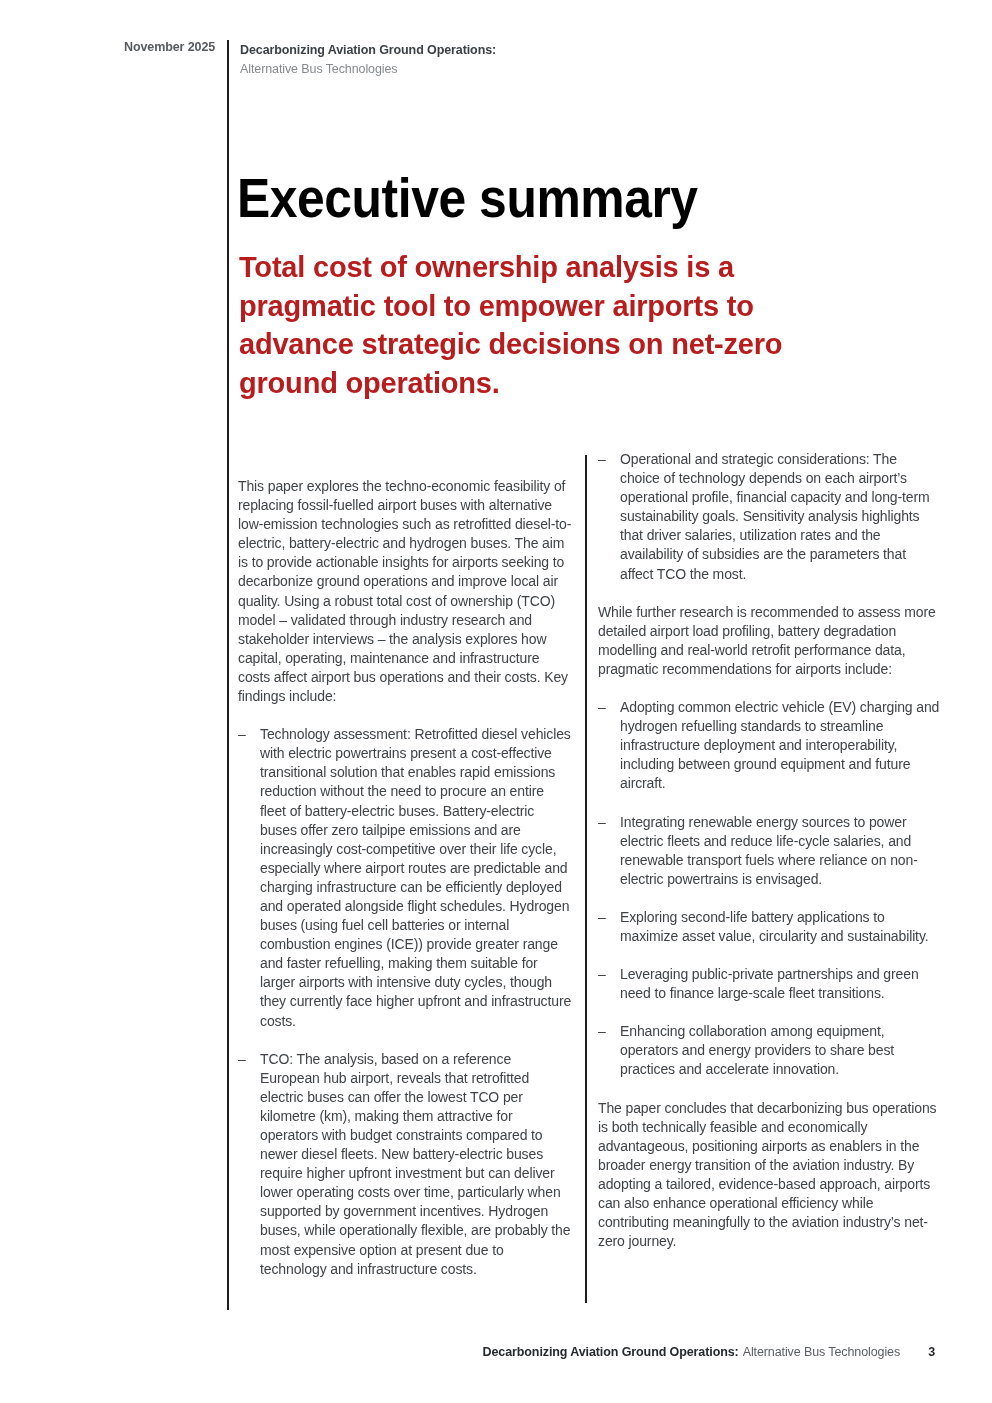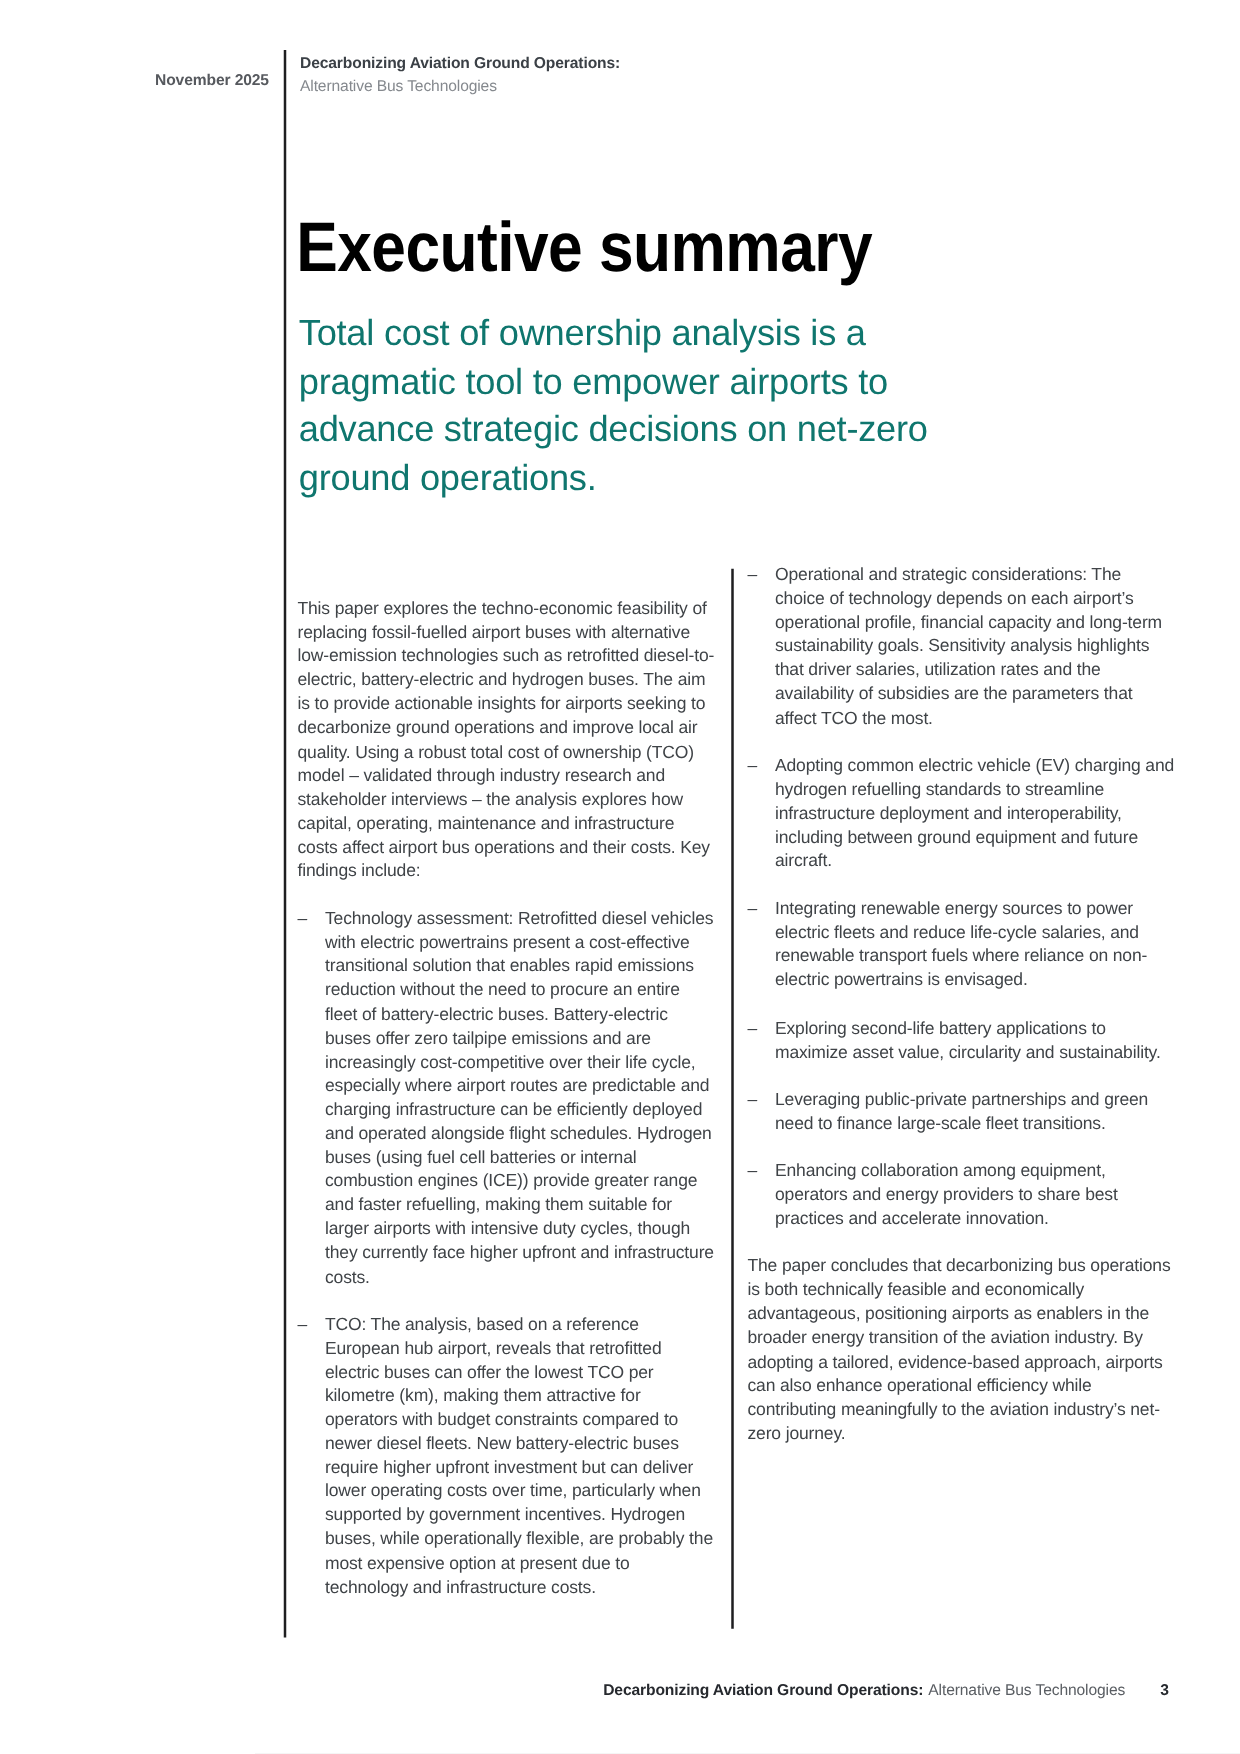--- a/index.html
+++ b/index.html
@@ -9,35 +9,36 @@
     margin:0 auto;
     background:#ffffff;
     font-family:"Liberation Sans", sans-serif;
     overflow:hidden;
     color:#3f4347;
   }
   
   .left-rule{position:absolute;left:227px;top:40px;width:2px;height:1270px;background:#1e1e20;}
   .col-divider{position:absolute;left:585px;top:455px;width:2px;height:848px;background:#1e1e20;}
   
-  .hdr-date{position:absolute;left:124px;top:57px;font-size:12.5px;font-weight:bold;color:#56595e;letter-spacing:-0.1px;}
+  .hdr-date{position:absolute;left:124px;top:40px;font-size:12.5px;font-weight:bold;color:#56595e;letter-spacing:-0.1px;}
   .hdr-title{position:absolute;left:240px;top:41px;font-size:12.5px;line-height:19px;letter-spacing:-0.1px;}
   .hdr-bold{font-weight:bold;color:#3b4046;}
   .hdr-reg{color:#85898e;}
   
   .title{
     position:absolute;left:237px;top:170px;margin:0;
     font-size:56px;line-height:56px;font-weight:bold;color:#000;
     white-space:nowrap;letter-spacing:-0.5px;
     transform:scaleX(0.89);transform-origin:left top;
   }
   .subtitle{
     position:absolute;left:239px;top:248px;width:545px;
     font-size:29px;line-height:38.5px;letter-spacing:-0.2px;
-    color:#0f766e;
+    color:#b91c1c;
+    font-weight:bold;
   }
   
   .col{position:absolute;top:450px;font-size:14px;line-height:19.1px;letter-spacing:-0.12px;}
   .col-left{left:238px;width:334px;margin-top:27px;}
   .col-right{left:598px;width:342px;}
   .para{margin:0 0 19px 0;}
   .para:last-child{margin-bottom:17px;}
   .bullet{display:flex;margin:0 0 19px 0;}
   .bullet:last-child{margin-bottom:0;}
   .marker{flex:none;width:22px;}
@@ -82,20 +83,21 @@
       <span class="marker">–</span>
       <span class="btext">TCO: The analysis, based on a reference European hub airport, reveals that retrofitted electric buses can offer the lowest TCO per kilometre (km), making them attractive for operators with budget constraints compared to newer diesel fleets. New battery-electric buses require higher upfront investment but can deliver lower operating costs over time, particularly when supported by government incentives. Hydrogen buses, while operationally flexible, are probably the most expensive option at present due to technology and infrastructure costs.</span>
     </div>
   </section>
 
   <section class="col col-right">
     <div class="bullet">
       <span class="marker">–</span>
       <span class="btext">Operational and strategic considerations: The choice of technology depends on each airport’s operational profile, financial capacity and long-term sustainability goals. Sensitivity analysis highlights that driver salaries, utilization rates and the availability of subsidies are the parameters that affect TCO the most.</span>
     </div>
+    <p class="para">While further research is recommended to assess more detailed airport load profiling, battery degradation modelling and real-world retrofit performance data, pragmatic recommendations for airports include:</p>
     <div class="bullet">
       <span class="marker">–</span>
       <span class="btext">Adopting common electric vehicle (EV) charging and hydrogen refuelling standards to streamline infrastructure deployment and interoperability, including between ground equipment and future aircraft.</span>
     </div>
     <div class="bullet">
       <span class="marker">–</span>
       <span class="btext">Integrating renewable energy sources to power electric fleets and reduce life-cycle salaries, and renewable transport fuels where reliance on non-electric powertrains is envisaged.</span>
     </div>
     <div class="bullet">
       <span class="marker">–</span>

